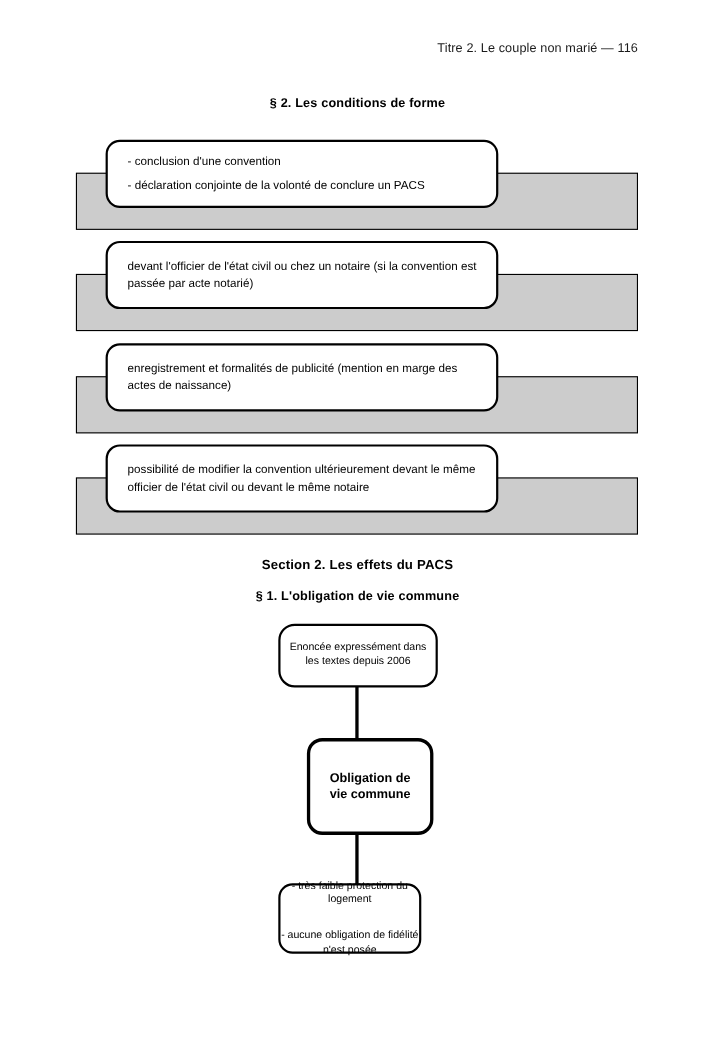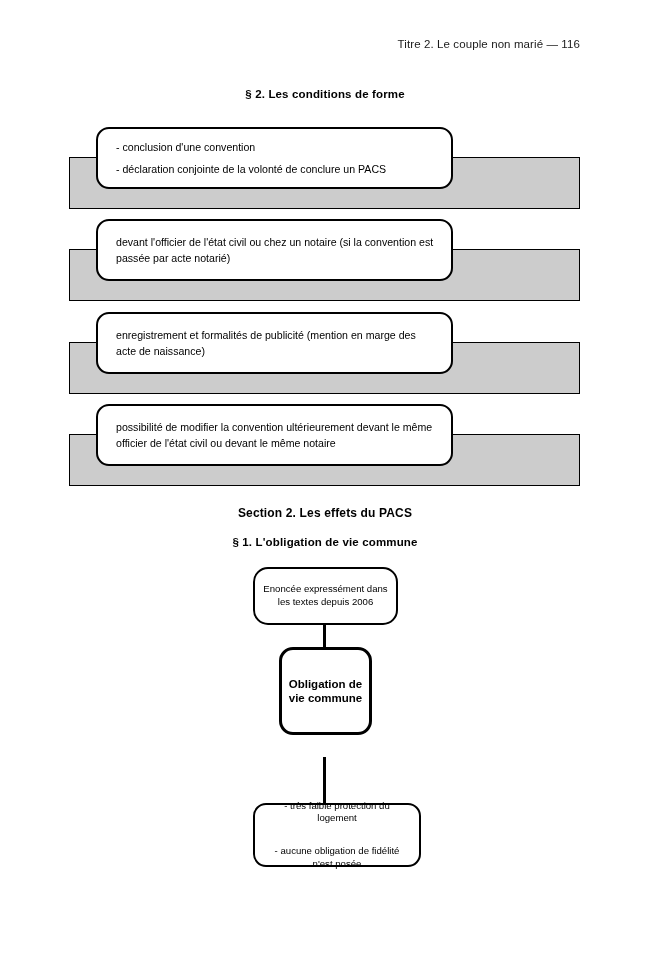--- a/index.html
+++ b/index.html
@@ -112,36 +112,36 @@
   .box-enoncee {
     left: 253px;
     top: 567px;
     width: 145px;
     height: 58px;
     border-radius: 15px;
   }
 
   .box-obligation {
     left: 279px;
-    top: 647px;
-    width: 93px;
+    top: 671px;
+    width: 115px;
     height: 88px;
     border-radius: 14px;
     border-width: 3.2px;
   }
   .box-obligation .line {
     font-size: 11.5px;
     line-height: 14.5px;
     font-weight: bold;
   }
 
   .box-effets {
     left: 253px;
     top: 803px;
-    width: 168px;
+    width: 130px;
     height: 64px;
     border-radius: 13px;
   }
   .box-effets .line.group2 { margin-top: 20px; }
 
   .connector {
     position: absolute;
     left: 323px;
     width: 3px;
     background: #000000;
@@ -171,21 +171,21 @@
     <div class="white-card">
       <div class="line">devant l'officier de l'état civil ou chez un notaire (si la convention est</div>
       <div class="line bold">passée par acte notarié)</div>
     </div>
   </div>
 
   <div class="shadow-row row-3">
     <div class="gray-bar"></div>
     <div class="white-card">
       <div class="line">enregistrement et formalités de publicité (mention en marge des</div>
-      <div class="line bold">acte de naissance)</div>
+      <div class="line bold">actes de naissance)</div>
     </div>
   </div>
 
   <div class="shadow-row row-4">
     <div class="gray-bar"></div>
     <div class="white-card">
       <div class="line">possibilité de modifier la convention ultérieurement devant le même</div>
       <div class="line">officier de l'état civil ou devant le même notaire</div>
     </div>
   </div>

